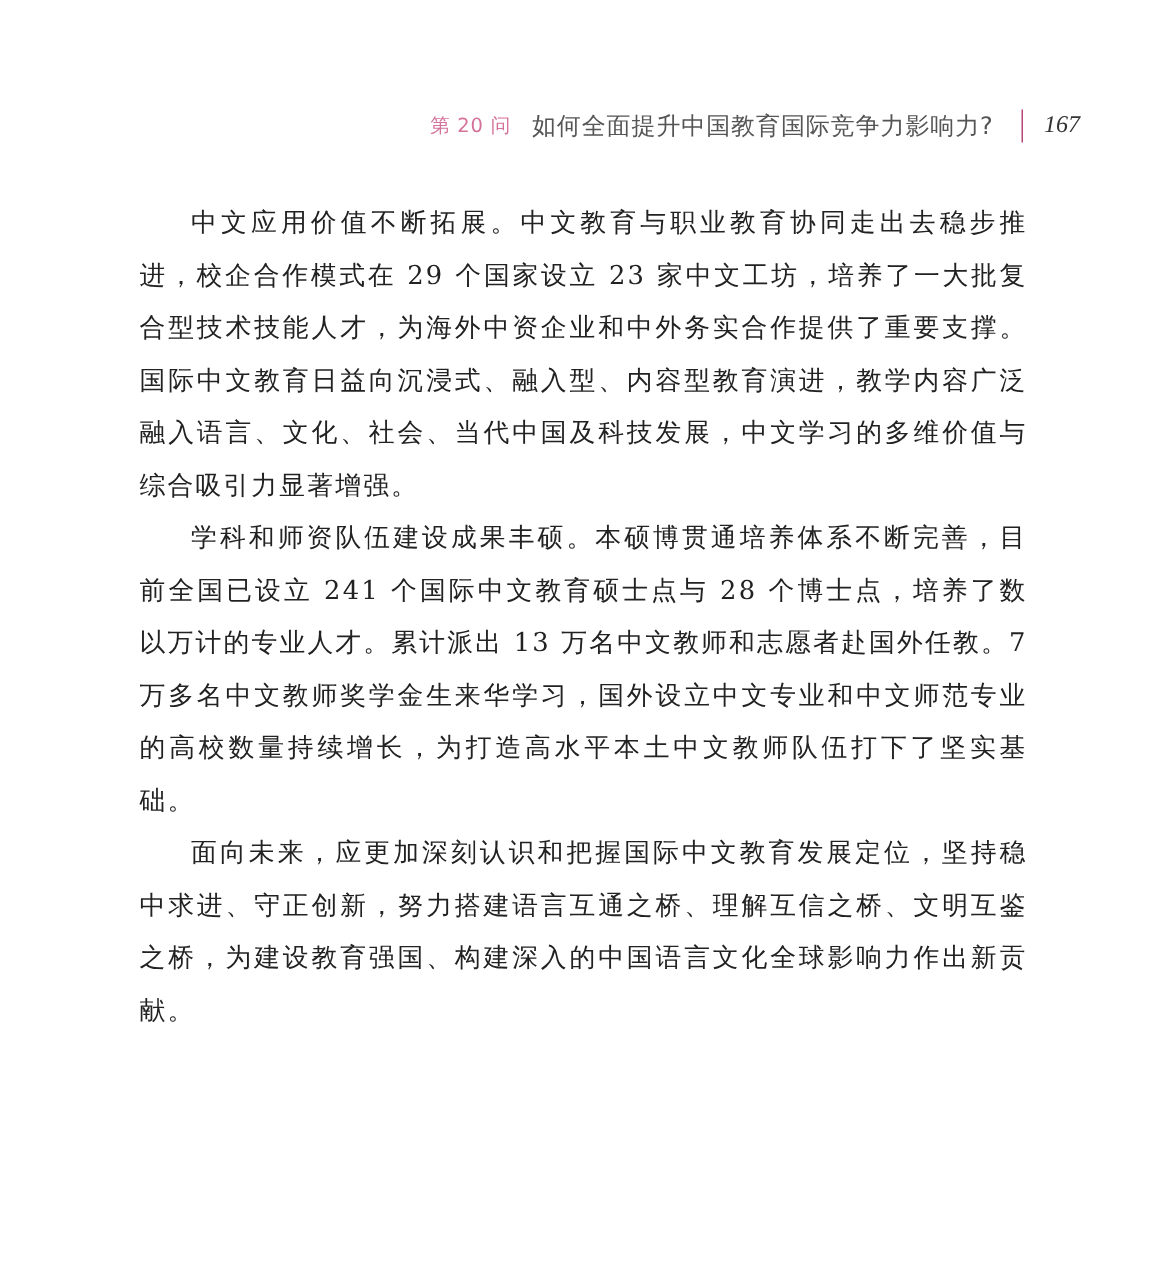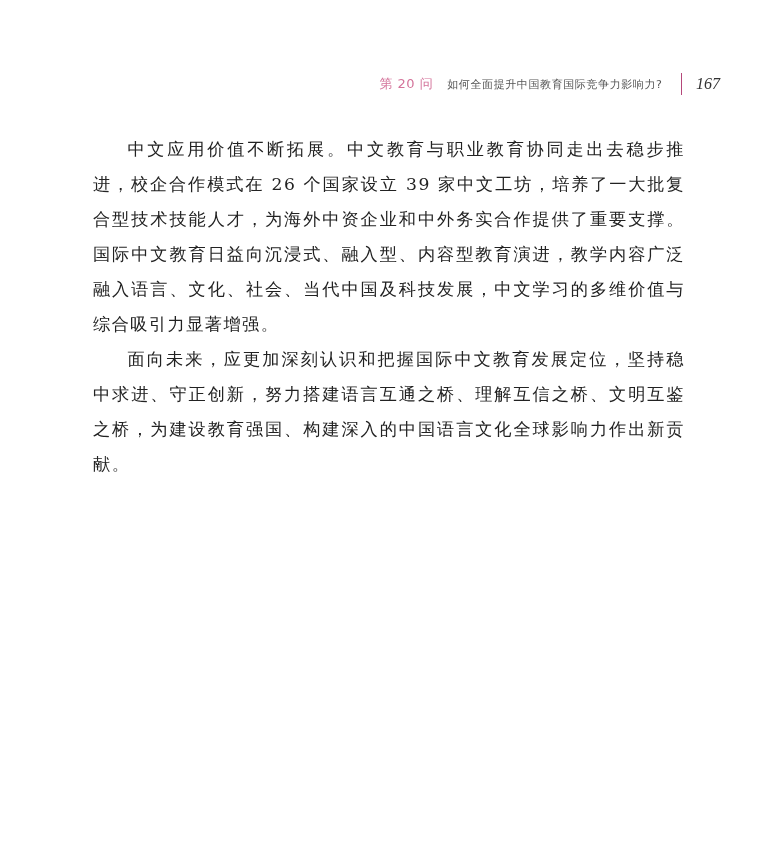--- a/index.html
+++ b/index.html
@@ -27,21 +27,21 @@
     .chapter-label {
       font-family: "DejaVu Sans", "Liberation Sans", sans-serif;
       font-size: 13px;
       color: #d4739a;
       margin-right: 14px;
       letter-spacing: 0.5px;
       text-align: right;
     }
     .chapter-title {
       font-family: "DejaVu Sans", "Liberation Sans", sans-serif;
-      font-size: 11px;
+      font-size: 16px;
       color: #555555;
       letter-spacing: 0.6px;
       text-align: center;
     }
     .header-divider {
       width: 1.5px;
       height: 22px;
       background: #b5487a;
       margin: 0 14px 0 18px;
     }
@@ -71,15 +71,16 @@
 <body>
 
 <div class="running-header">
   <span class="chapter-label">第 20 问</span>
   <span class="chapter-title">如何全面提升中国教育国际竞争力影响力?</span>
   <span class="header-divider"></span>
   <span class="page-number">167</span>
 </div>
 
 <div class="content">
-  <p>中文应用价值不断拓展。中文教育与职业教育协同走出去稳步推进，校企合作模式在 26 个国家设立 39 家中文工坊，培养了一大批复合型技术技能人才，为海外中资企业和中外务实合作提供了重要支撑。国际中文教育日益向沉浸式、融入型、内容型教育演进，教学内容广泛融入语言、文化、社会、当代中国及科技发展，中文学习的多维价值与综合吸引力显著增强。</p>
+  <p>中文应用价值不断拓展。中文教育与职业教育协同走出去稳步推进，校企合作模式在 29 个国家设立 23 家中文工坊，培养了一大批复合型技术技能人才，为海外中资企业和中外务实合作提供了重要支撑。国际中文教育日益向沉浸式、融入型、内容型教育演进，教学内容广泛融入语言、文化、社会、当代中国及科技发展，中文学习的多维价值与综合吸引力显著增强。</p>
+  <p>学科和师资队伍建设成果丰硕。本硕博贯通培养体系不断完善，目前全国已设立 241 个国际中文教育硕士点与 28 个博士点，培养了数以万计的专业人才。累计派出 13 万名中文教师和志愿者赴国外任教。7 万多名中文教师奖学金生来华学习，国外设立中文专业和中文师范专业的高校数量持续增长，为打造高水平本土中文教师队伍打下了坚实基础。</p>
   <p>面向未来，应更加深刻认识和把握国际中文教育发展定位，坚持稳中求进、守正创新，努力搭建语言互通之桥、理解互信之桥、文明互鉴之桥，为建设教育强国、构建深入的中国语言文化全球影响力作出新贡献。</p>
 </div>
 
 </body></html>

